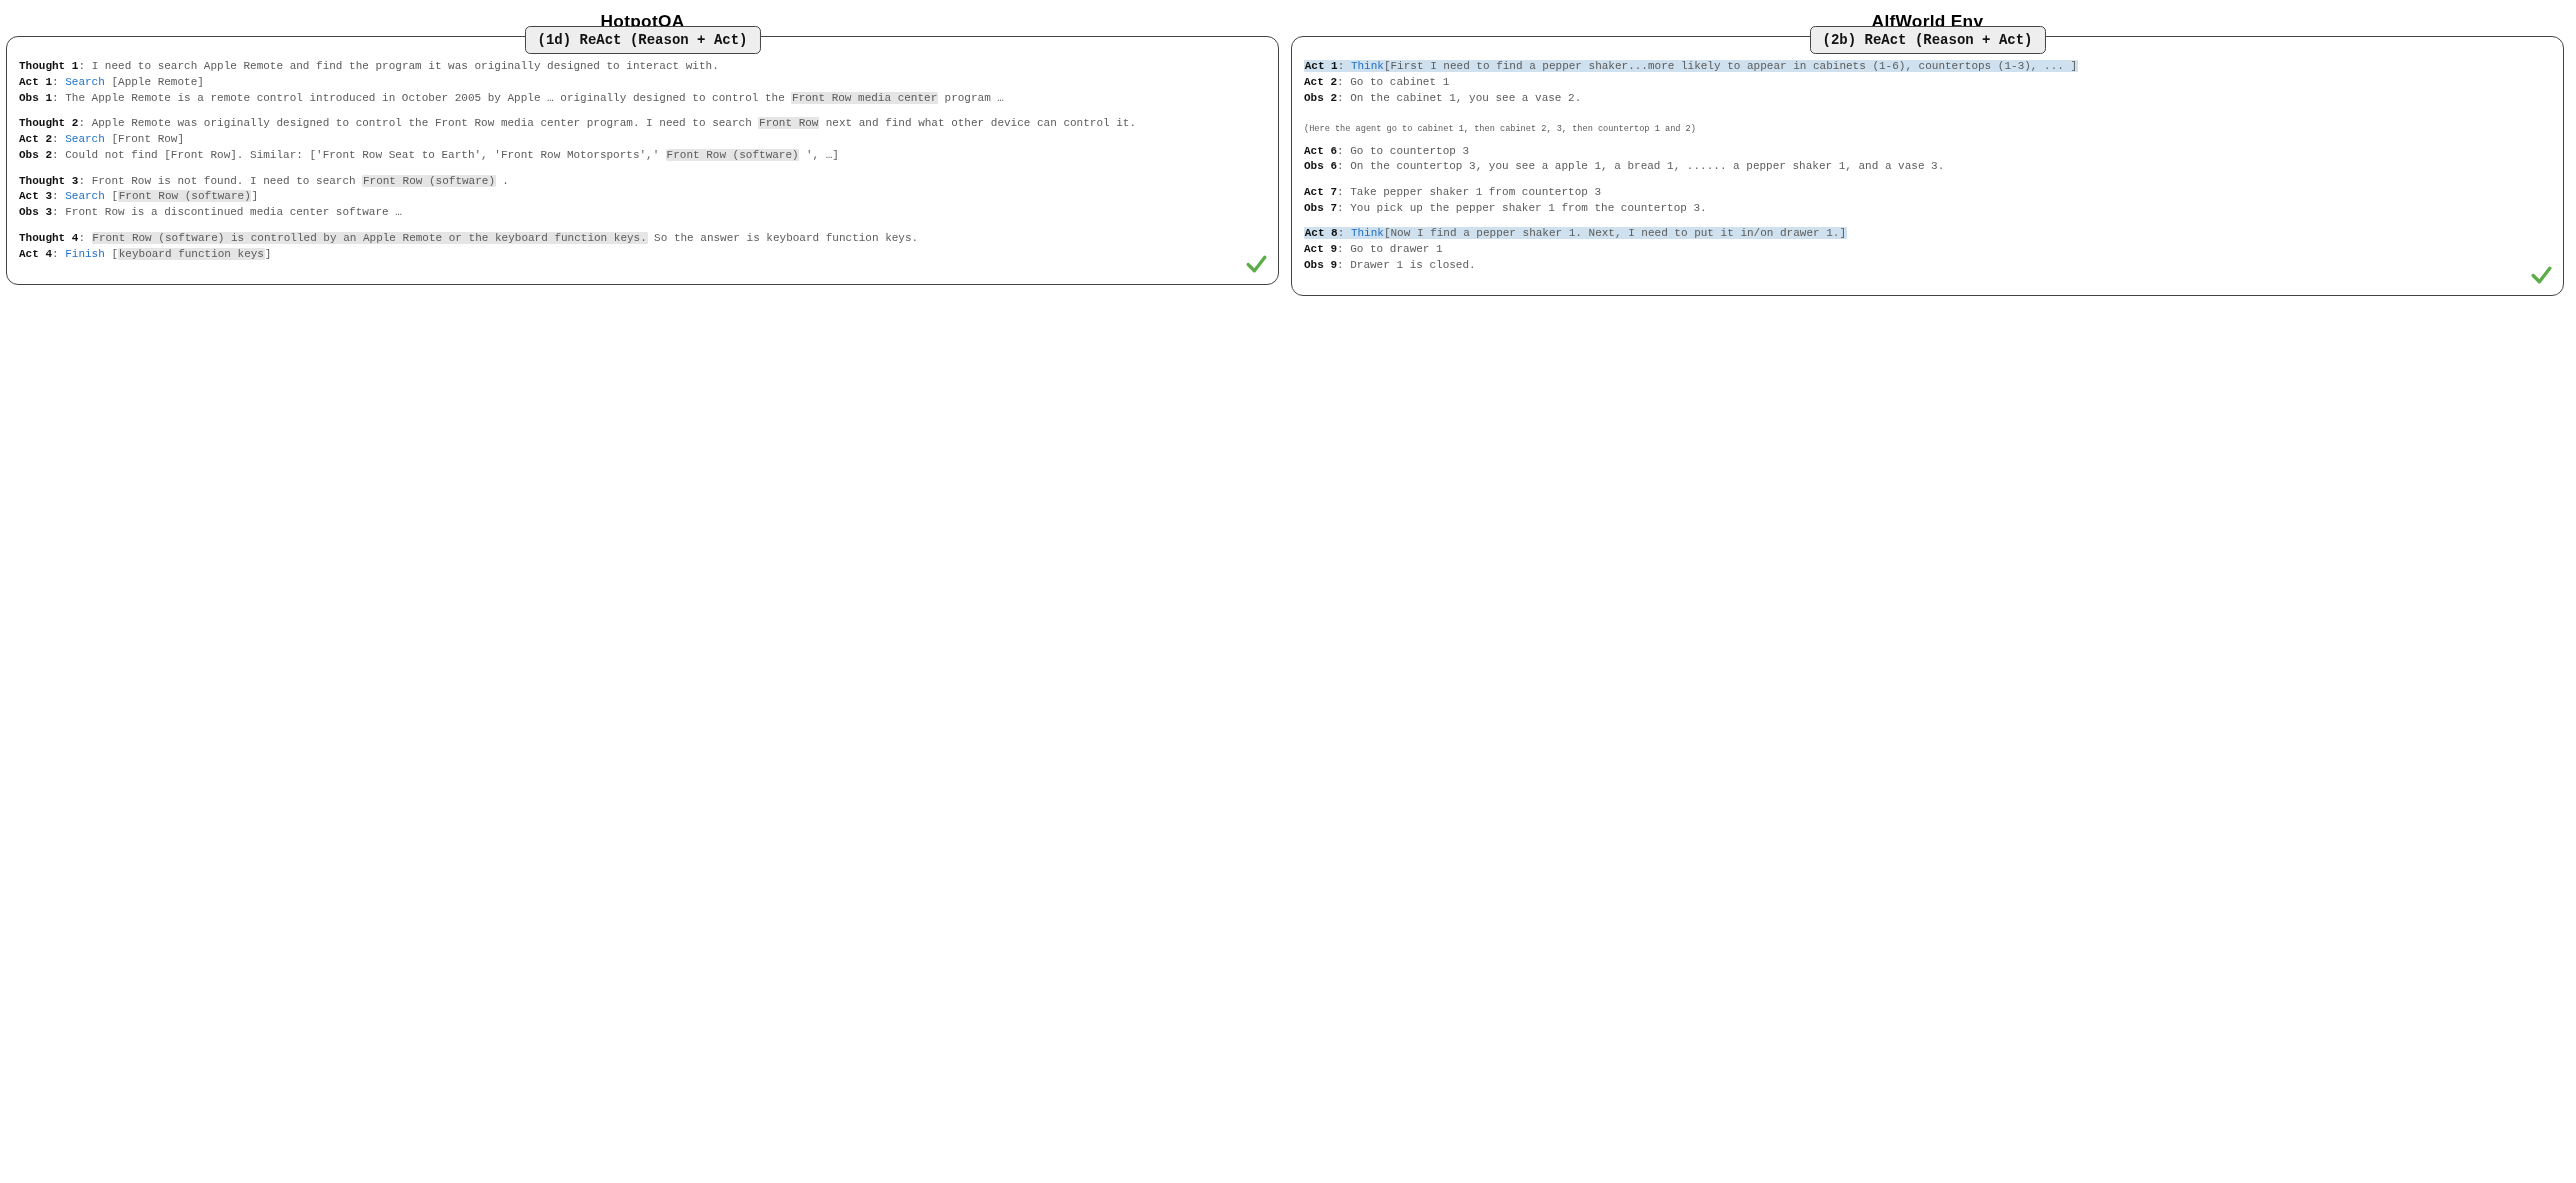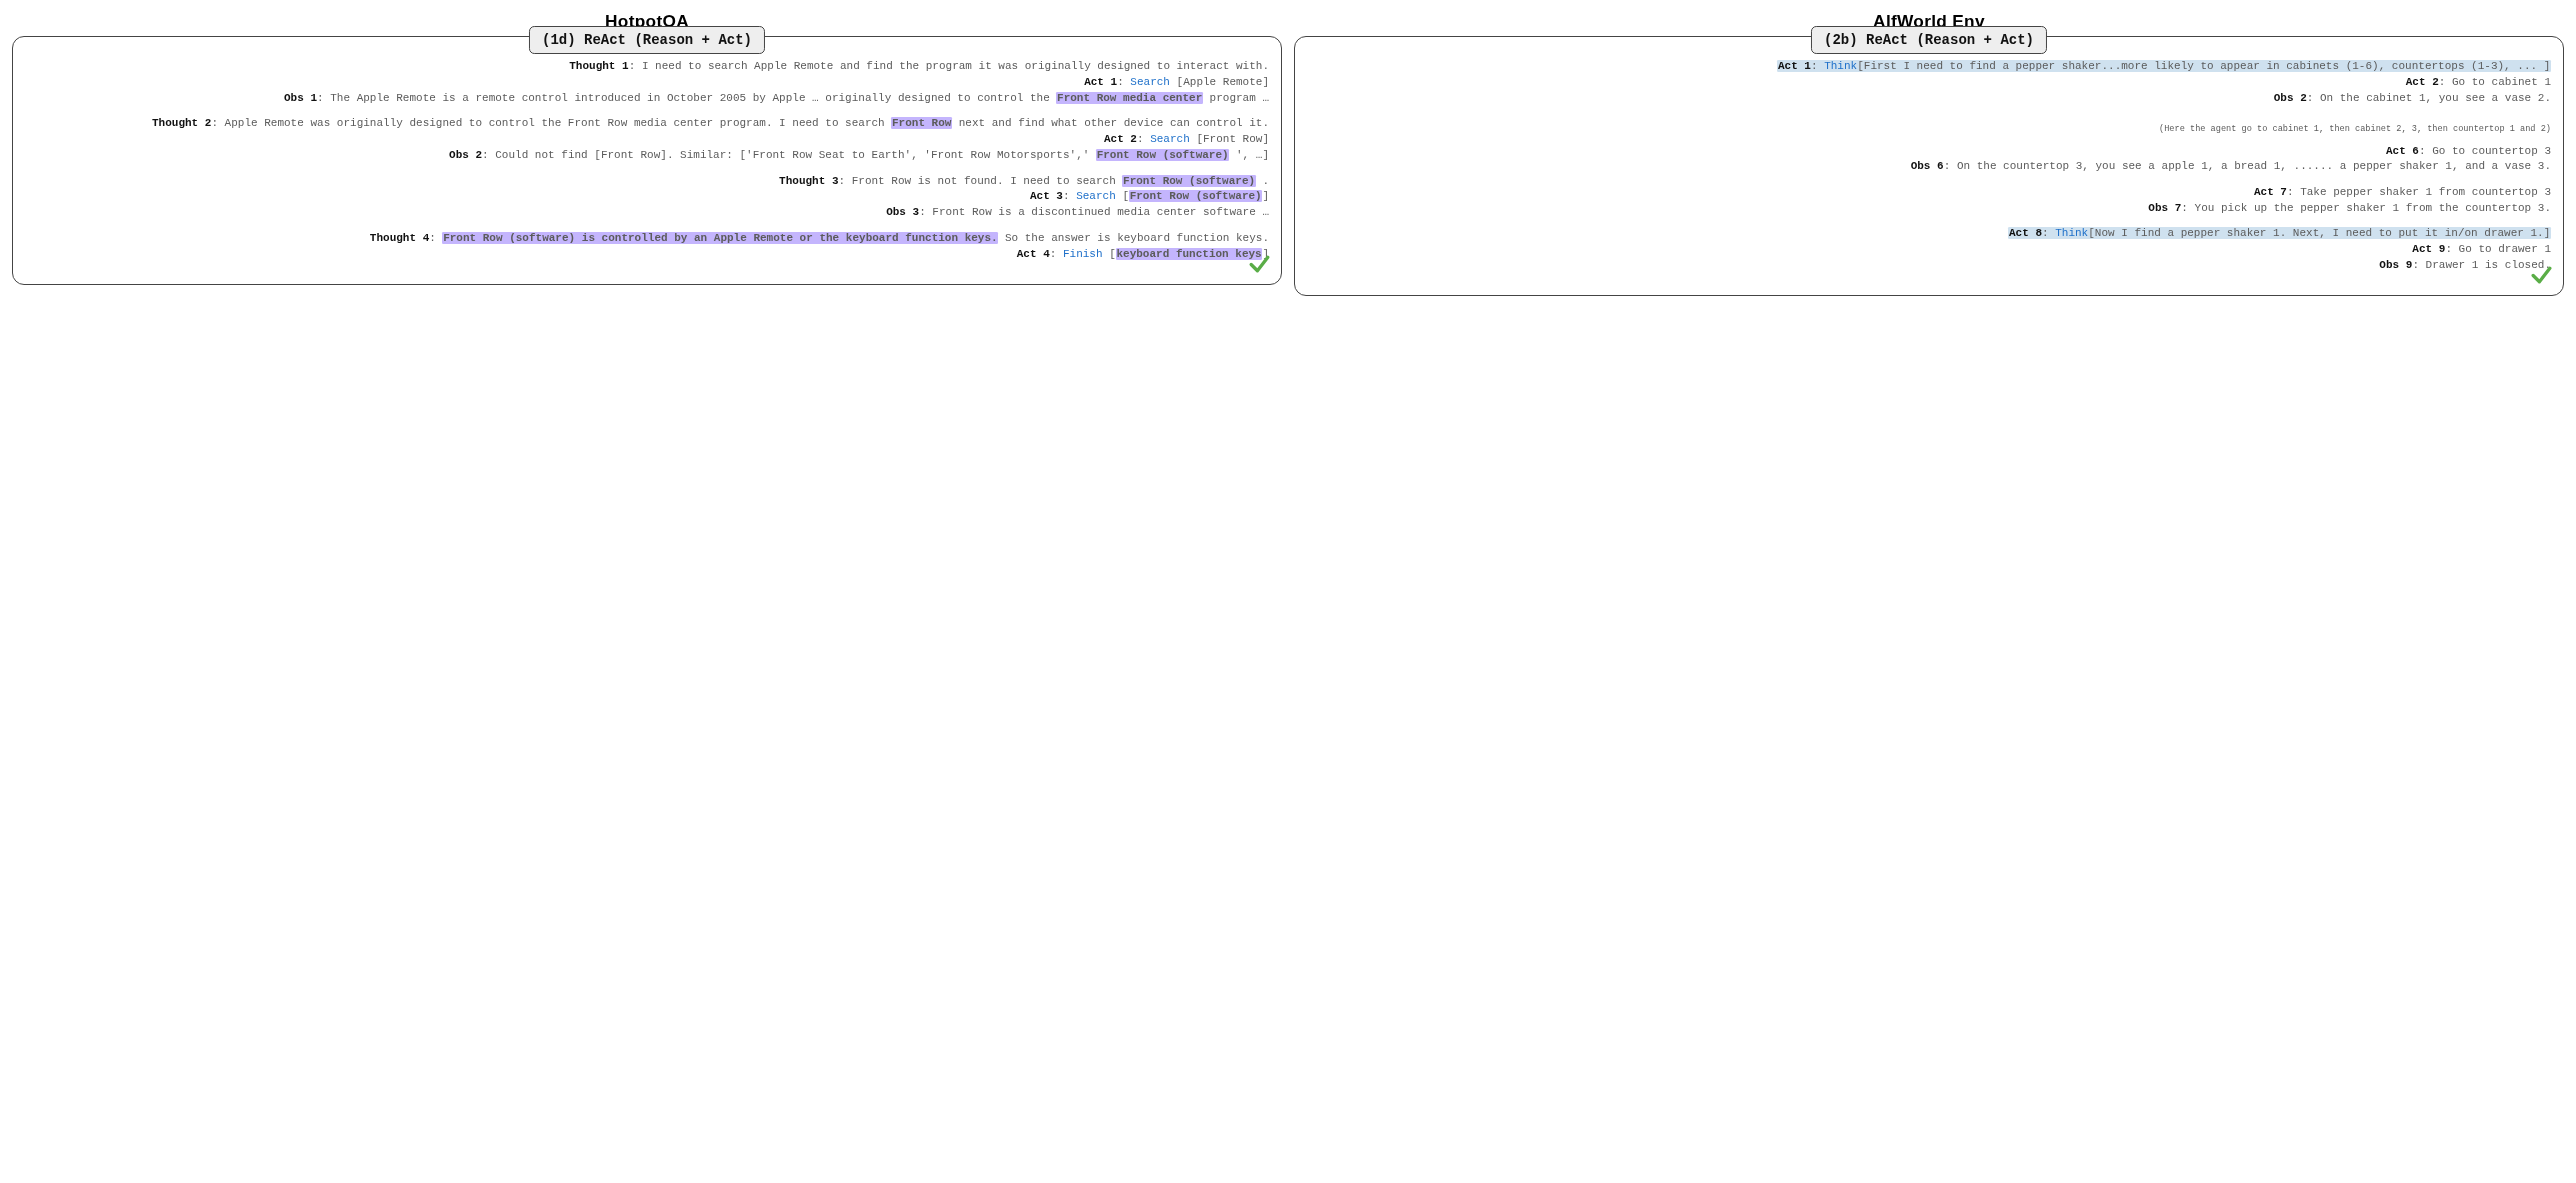--- a/index.html
+++ b/index.html
@@ -4,23 +4,22 @@
 <style>
   html, body {
     margin: 0;
     padding: 0;
     background: #ffffff;
     font-family: "Helvetica Neue", Arial, sans-serif;
   }
   .page {
     display: flex;
     gap: 12px;
-    padding: 8px 12px 12px 12px;
+    padding: 8px 12px 12px 6px;
     box-sizing: border-box;
-    text-align: right;
   }
   .col {
     flex: 1;
     display: flex;
     flex-direction: column;
     align-items: center;
   }
   .col-title {
     font-size: 17.3px;
     font-weight: 700;
@@ -49,21 +48,21 @@
     border-radius: 5.3px;
     padding: 2.7px 12px;
     font-weight: 700;
     font-family: "Courier New", Courier, monospace;
     font-size: 14px;
     color: #111;
     white-space: nowrap;
   }
   .b { font-weight: 700; color: #111; }
   .kw-search, .kw-finish, .kw-think { font-weight: 400; color: #1d6fc9; }
-  .hl-green { background: #c4b5fd; border-radius: 1.3px; padding: 0 0.7px; font-weight: bold; }
+  .hl-green { background: #e5e5e5; border-radius: 1.3px; padding: 0 0.7px; }
   .hl-blue  { background: #cfe1ef; border-radius: 1.3px; padding: 0 0.7px; }
   .para { margin: 0 0 9.3px 0; }
   .para:last-child { margin-bottom: 0; }
   .note {
     font-size: 8.6px;
     color: #5b5b5b;
     margin: 16px 0 8px 0;
   }
   .check {
     position: absolute;

